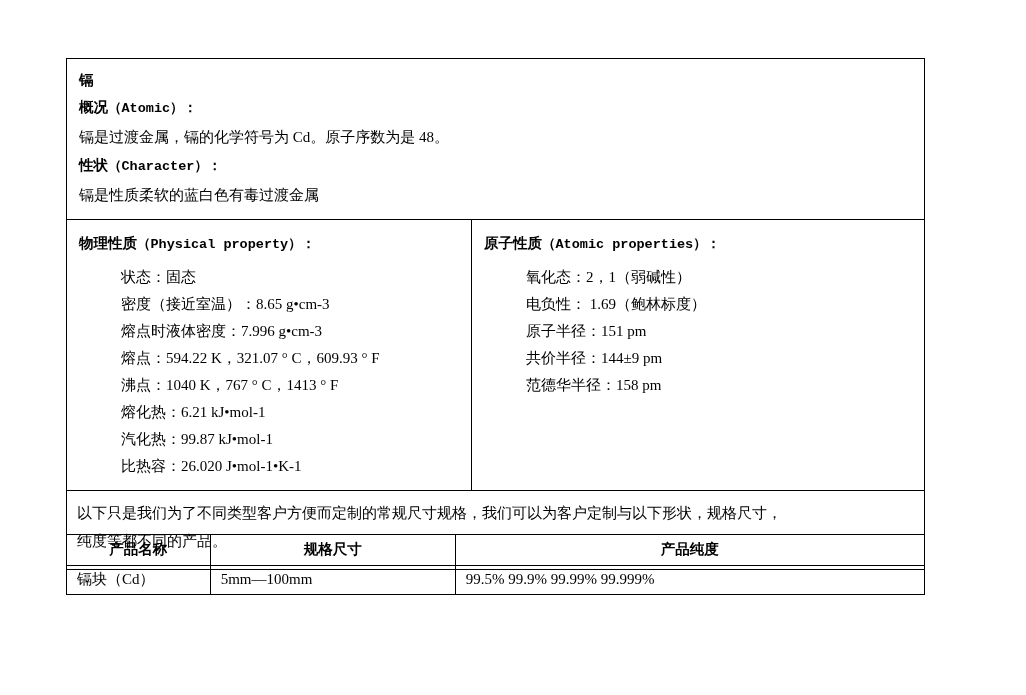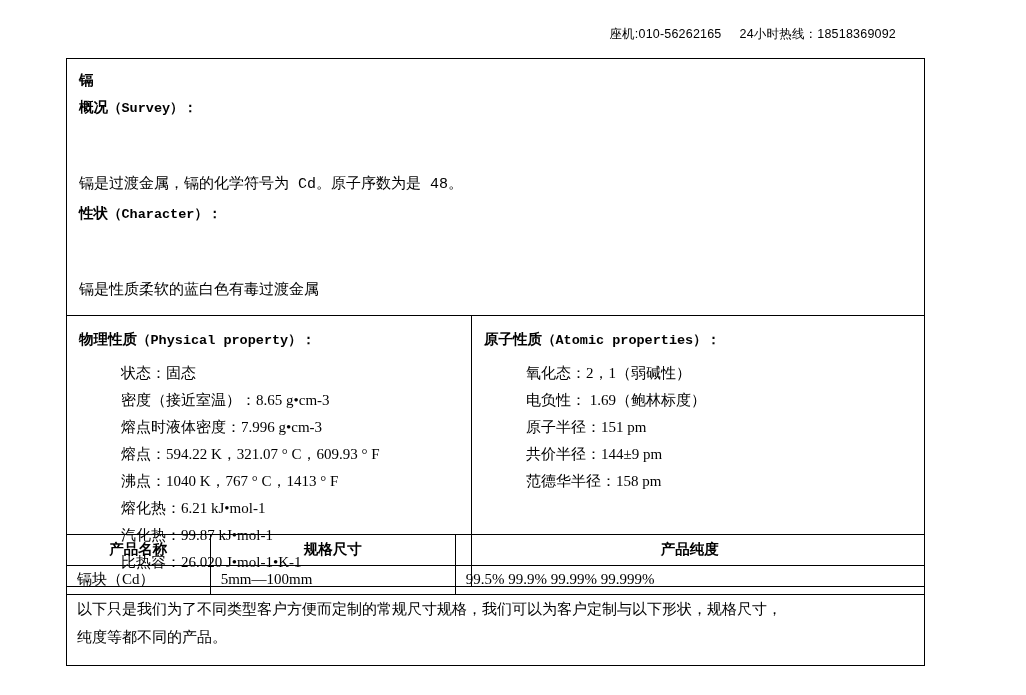--- a/index.html
+++ b/index.html
@@ -64,24 +64,23 @@
     font-weight: bold;
     font-size: 14.5px;
     line-height: 28px;
   }
   .sub-head .latin {
     font-family: "Liberation Mono", monospace;
     font-weight: bold;
     font-size: 13.5px;
   }
   .body-line {
-    font-family: Liberation Mono, monospace;
+    font-family: Liberation Serif, serif;
     font-size: 15px;
     line-height: 28px;
-    margin-top: 48px;
   }
   .prop-head {
     font-family: "Liberation Sans", sans-serif;
     font-weight: bold;
     font-size: 14.5px;
     line-height: 30px;
     margin-bottom: 4px;
   }
   .prop-head .latin {
     font-family: "Liberation Mono", monospace;
@@ -145,32 +144,29 @@
   }
   .col-a { width: 138px; }
   .col-b { width: 236px; margin-left: 40px; }
   .col-c { width: 453px; }
 </style>
 </head>
 <body>
 
 <div class="page">
 
-  <div class="header-contact">
-    <span>座机:010-56262165</span><span class="gap"></span><span>24小时热线：18518369092</span>
-  </div>
 
   <table class="doc-table">
     <tbody>
         <tr>
       <td colspan="2">
         <div class="cell-pad">
           <div class="title-line">镉</div>
           <div class="sub-head">
-            <span>概况</span><span class="latin">（Survey）：</span>
+            <span>概况</span><span class="latin">（Atomic）：</span>
           </div>
           <div class="body-line">镉是过渡金属，镉的化学符号为 Cd。原子序数为是 48。</div>
           <div class="sub-head">
             <span>性状</span><span class="latin">（Character）：</span>
           </div>
           <div class="body-line">镉是性质柔软的蓝白色有毒过渡金属</div>
         </div>
       </td>
     </tr>
     <tr>

